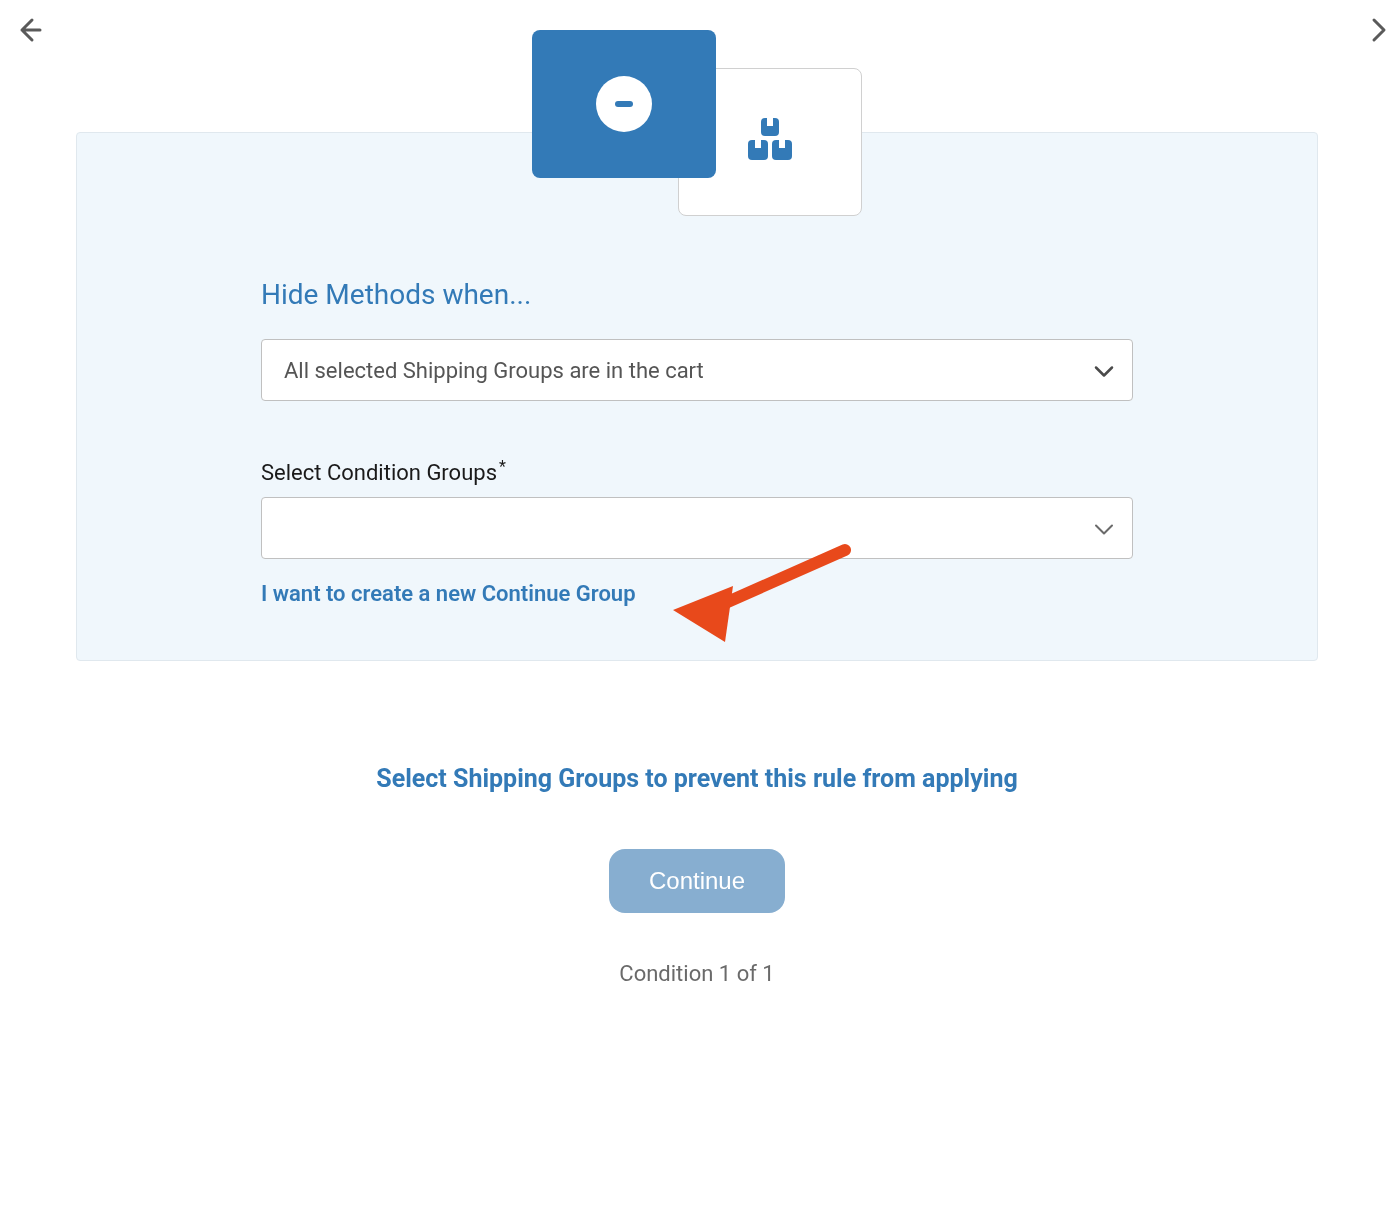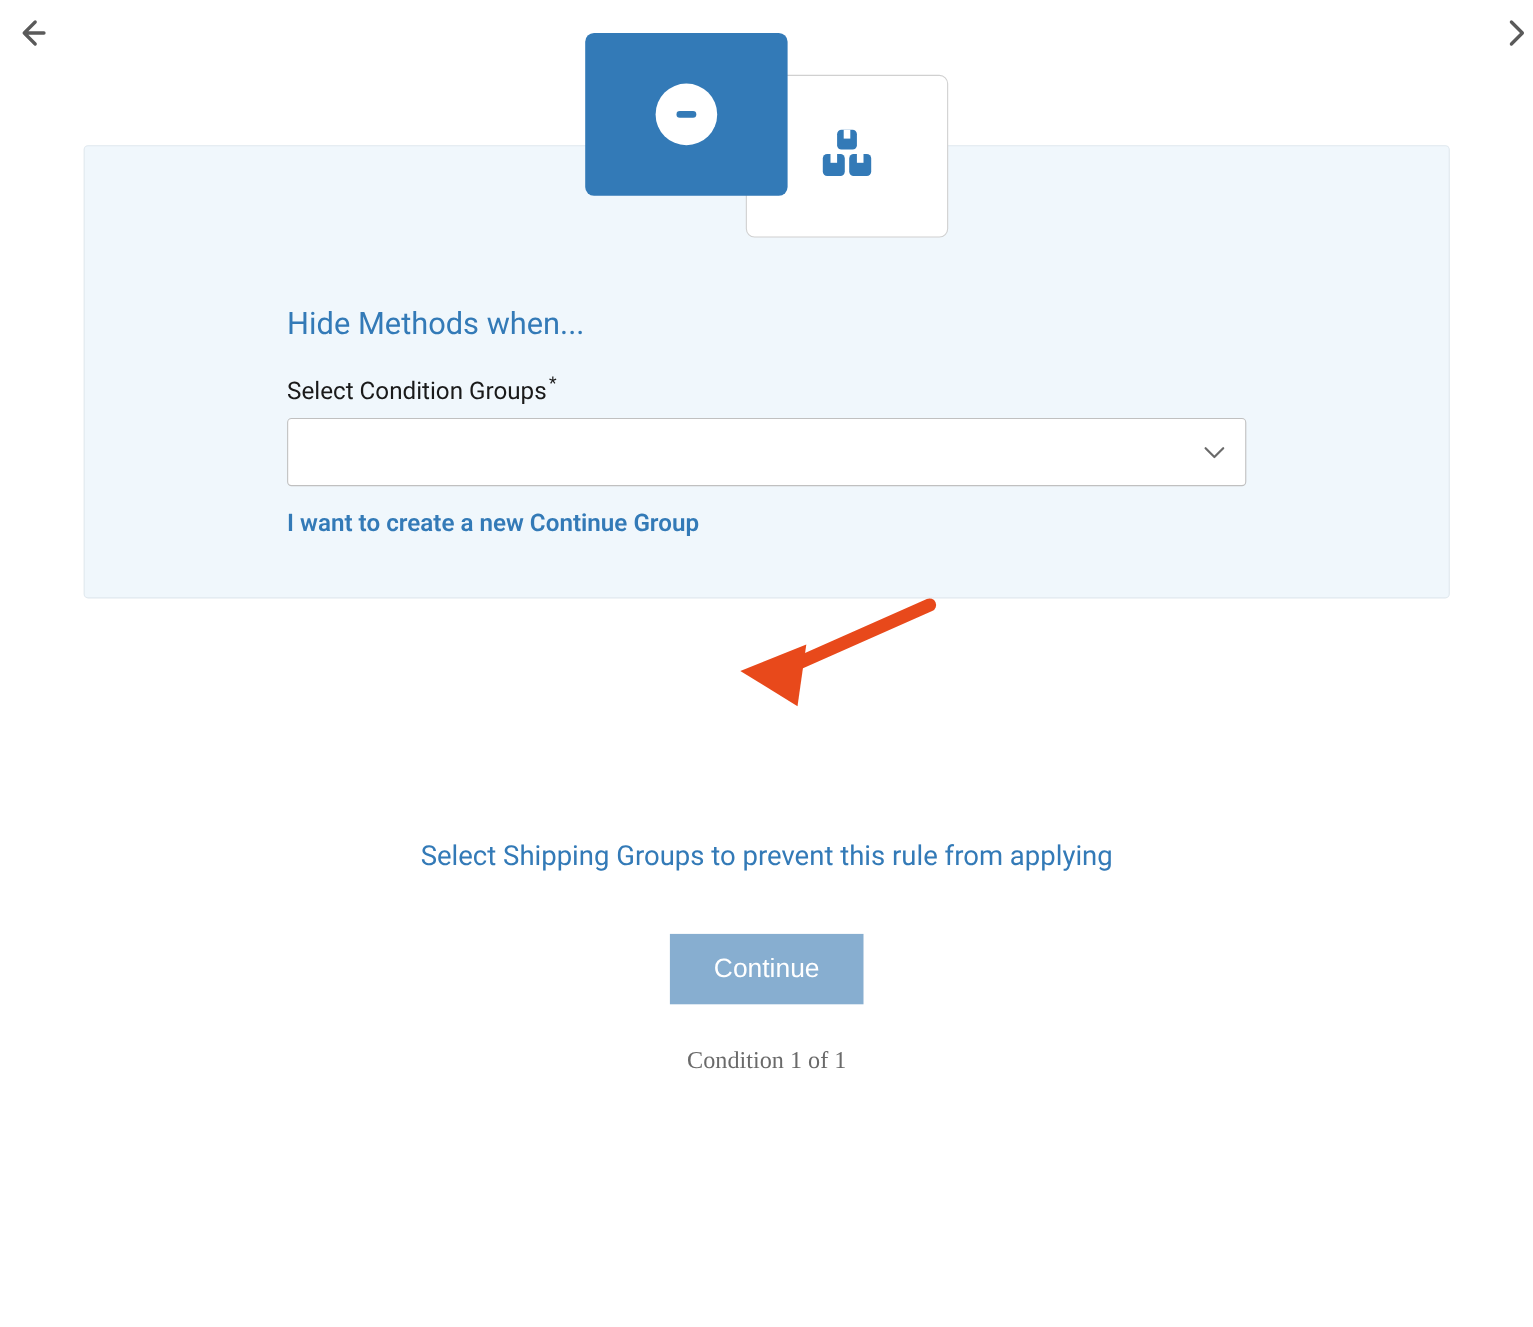--- a/index.html
+++ b/index.html
@@ -133,42 +133,41 @@
       color: #337ab7;
       font-size: 22px;
       font-weight: 600;
       cursor: pointer;
       display: inline-block;
       margin-top: 22px;
     }
     .info-text {
       color: #337ab7;
       font-size: 25px;
-      font-weight: 400;
+      font-weight: 700;
       text-align: center;
       margin-top: 64px;
     }
     .continue-btn {
       display: block;
       margin: 56px auto 0 auto;
       background: #87aed0;
       color: #ffffff;
       border: none;
-      border-radius: 0;
+      border-radius: 16px;
       padding: 18px 40px;
       font-size: 24px;
       font-weight: 400;
       cursor: not-allowed;
     }
     .condition-counter {
       text-align: center;
       color: #6a6a6a;
       font-size: 22px;
-      margin-top: 38px;
-      font-family: Liberation Serif, serif;
+      margin-top: 48px;
     }
     .content-below {
       position: absolute;
       top: 700px;
       left: 76px;
       right: 76px;
     }
     .annotation-arrow {
       position: absolute;
       top: 540px;
@@ -211,20 +210,30 @@
         <rect x="30" y="26" width="20" height="20" rx="4"></rect>
         <rect x="37" y="26" width="6" height="8" fill="#ffffff"></rect>
       </g>
     </svg>
   </div>
 </div>
 
 <div class="main-panel">
   <h2 class="heading">Hide Methods when...</h2>
 
+  <div class="select-wrapper">
+    <div class="select-box">
+      <span>All selected Shipping Groups are in the cart</span>
+      <span class="chevron">
+        <svg width="20" height="12" viewBox="0 0 20 12">
+          <path d="M 2 2 L 10 10 L 18 2" stroke="#4a4a4a" stroke-width="2.5" fill="none" stroke-linecap="round" stroke-linejoin="round"></path>
+        </svg>
+      </span>
+    </div>
+  </div>
 
   <div class="groups-section">
     <div class="field-label">
       <span>Select Condition Groups</span><span class="required-star">*</span>
     </div>
     <div class="select-wrapper" style="margin-bottom:0;">
       <div class="select-box empty">
         <span></span>
         <span class="chevron">
           <svg width="20" height="12" viewBox="0 0 20 12">

